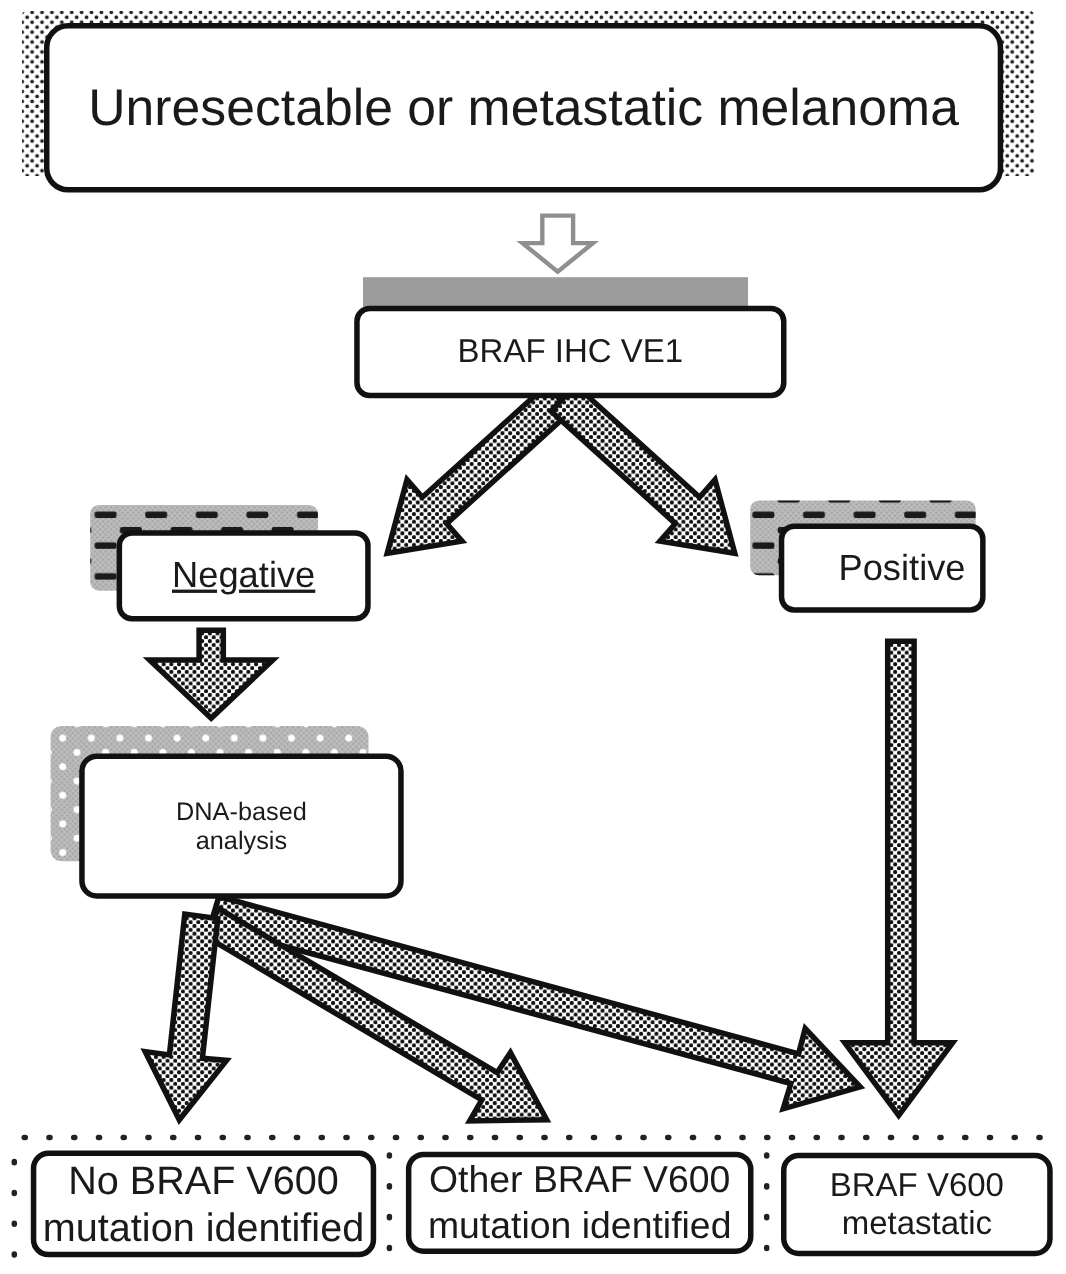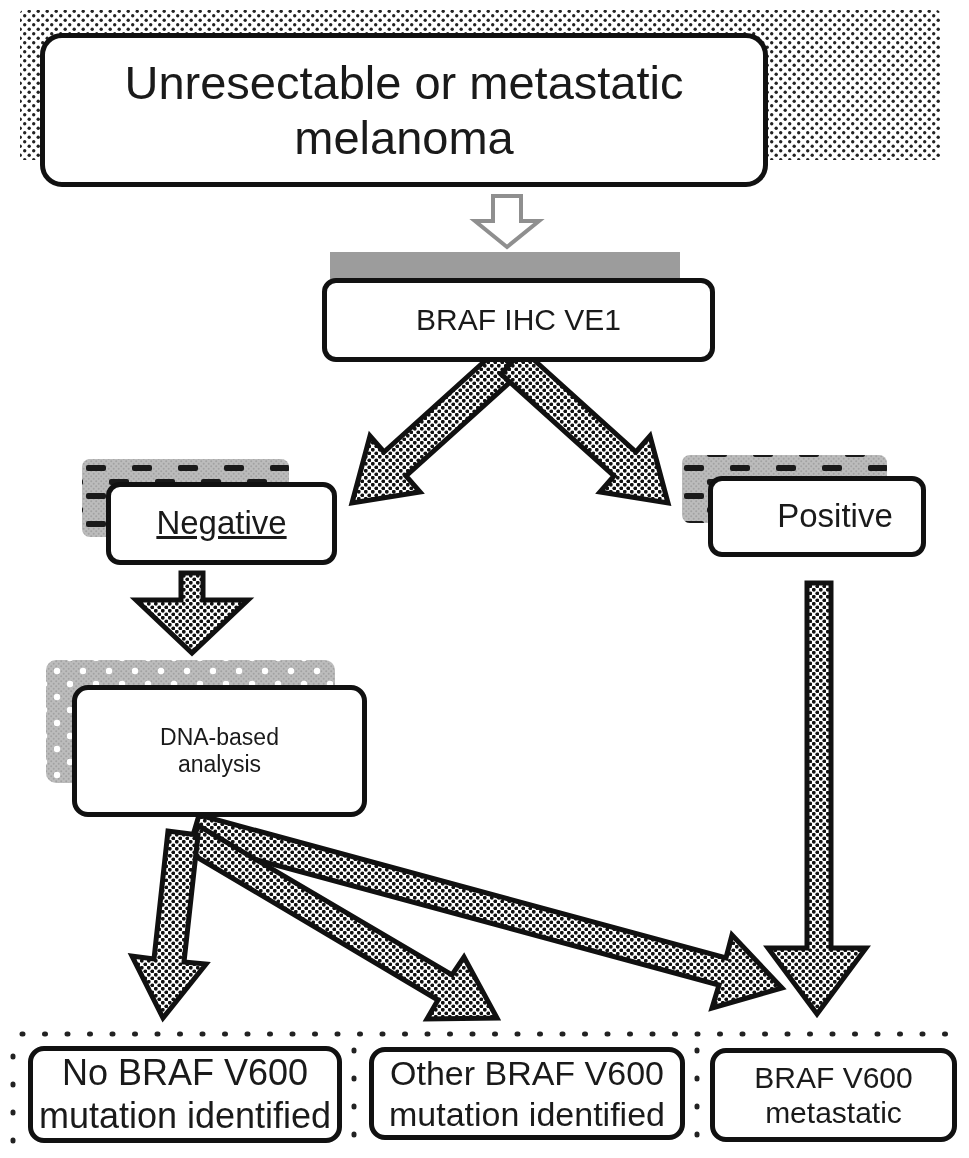--- a/index.html
+++ b/index.html
@@ -6,24 +6,24 @@
   .canvas{
     position:relative;width:969px;height:1158px;background:#ffffff;overflow:hidden;
     font-family:"Liberation Sans","DejaVu Sans",sans-serif;color:#1a1a1a;
   }
   .layer{position:absolute;left:0;top:0;width:969px;height:1158px;}
   .node{
     position:absolute;box-sizing:border-box;background:#ffffff;border:5px solid #111111;
     display:flex;align-items:center;justify-content:center;text-align:center;
     white-space:pre-line;line-height:1.18;
   }
-  .node-title   {left:40px;  top:33px;   width:728px; height:154px; border-radius:22px; font-size:47px;}
+  .node-title   {left:40px;  top:21px;   width:872px; height:154px; border-radius:22px; font-size:47px;text-align:right;}
   .node-braf    {left:322px; top:278px;  width:393px; height:84px;  border-radius:14px; font-size:30px;}
   .node-negative{left:106px; top:482px;  width:231px; height:83px;  border-radius:14px; font-size:33px;text-decoration:underline;}
-  .node-positive{left:708px; top:476px;  width:218px; height:81px;  border-radius:14px; font-size:33px;padding-left:36px;}
+  .node-positive{left:708px; top:476px;  width:188px; height:81px;  border-radius:14px; font-size:33px;padding-left:36px;}
   .node-dna     {left:72px;  top:685px;  width:295px; height:132px; border-radius:16px; font-size:23px;}
   .node-out1    {left:28px;  top:1046px; width:314px; height:97px;  border-radius:16px; font-size:36px;}
   .node-out2    {left:369px; top:1047px; width:316px; height:93px;  border-radius:16px; font-size:34px;}
   .node-out3    {left:710px; top:1048px; width:247px; height:94px;  border-radius:16px; font-size:30px;}
 </style>
 </head>
 <body>
 
 <div class="canvas">
 

